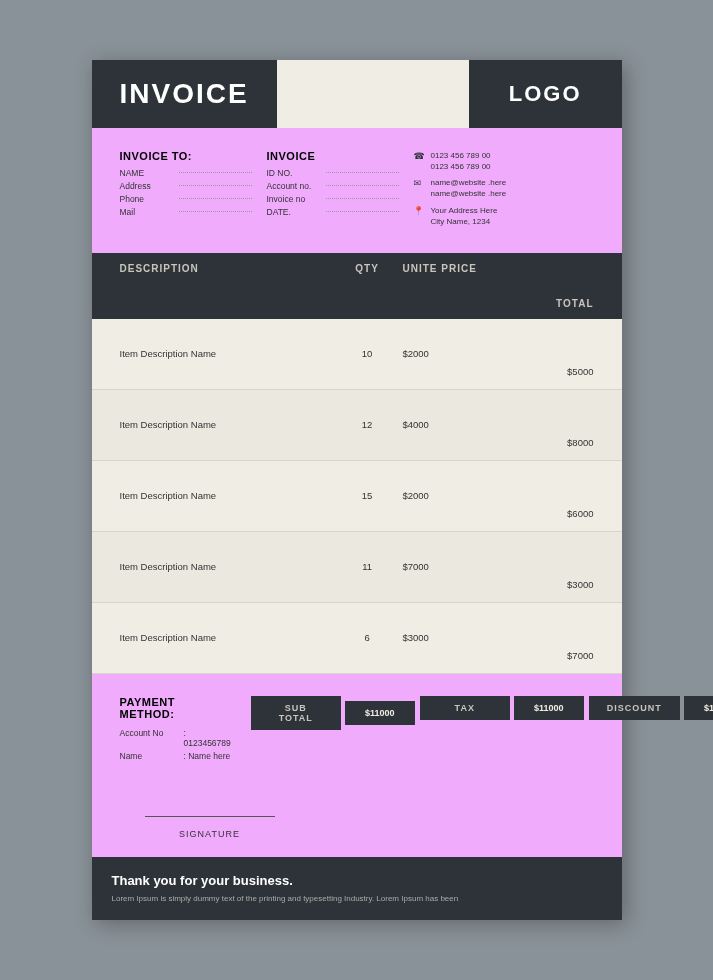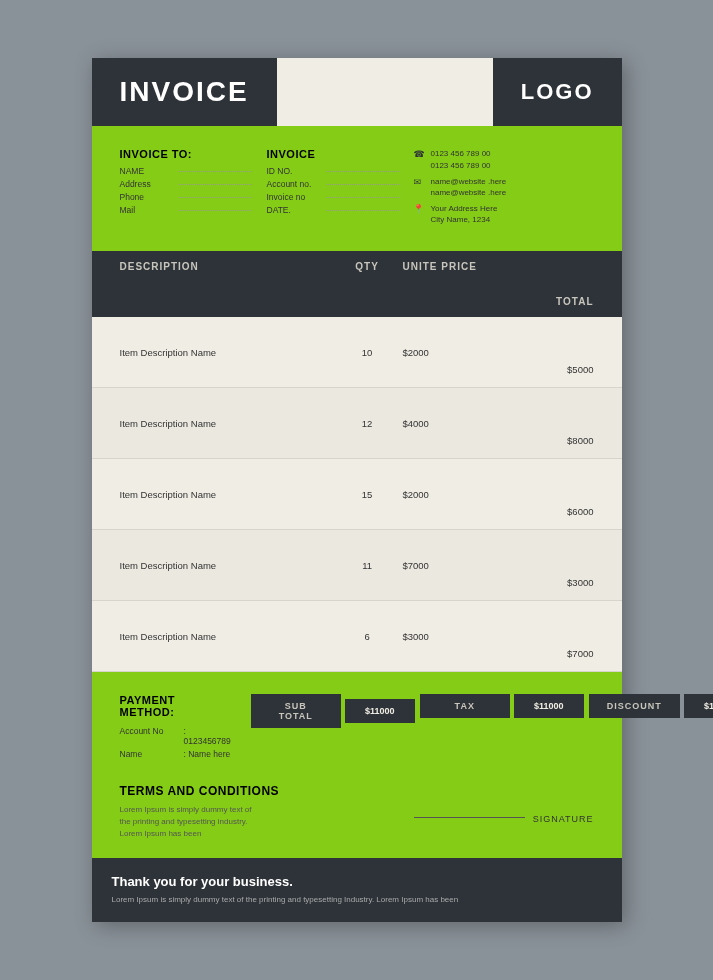--- a/index.html
+++ b/index.html
@@ -6,21 +6,21 @@
     body {
       background: #8a9299;
       display: flex;
       justify-content: center;
       align-items: center;
       min-height: 100vh;
       font-family: Arial, sans-serif;
     }
     .invoice-wrapper {
       width: 530px;
-      background: #84cc16;
+      background: #f0abfc;
       box-shadow: 4px 4px 20px rgba(0,0,0,0.3);
       padding: 0;
       position: relative;
     }
     
     .header {
       display: flex;
       justify-content: space-between;
       align-items: stretch;
       background: #f0ede4;
@@ -32,21 +32,21 @@
       padding: 18px 28px;
       font-size: 28px;
       font-weight: 900;
       letter-spacing: 2px;
       display: flex;
       align-items: center;
     }
     .logo-box {
       background: #2d3338;
       color: #fff;
-      padding: 18px 28px;
+      padding: 18px 40px;
       font-size: 22px;
       font-weight: 700;
       letter-spacing: 2px;
       display: flex;
       align-items: center;
     }
 
     
     .info-section {
       display: flex;
@@ -212,21 +212,21 @@
       margin-bottom: 6px;
     }
     .terms-text {
       font-size: 8px;
       color: #555;
       line-height: 1.5;
     }
     .signature-col {
       width: 180px;
       display: flex;
-      flex-direction: row;
+      flex-direction: column;
       align-items: center;
       justify-content: flex-end;
       padding-top: 30px;
       gap: 8px;
     }
     .signature-line {
       border-bottom: 1px solid #555;
       width: 130px;
       margin-bottom: 4px;
     }
@@ -388,24 +388,20 @@
         <div class="total-value-box">$11000</div>
       </div>
       <div class="total-row">
         <div class="total-label-box">DISCOUNT</div>
         <div class="total-value-box">$11000</div>
       </div>
     </div>
   </div>
 
   <div class="terms-section">
-    <div class="terms-col">
-      <div class="terms-title">TERMS AND CONDITIONS</div>
-      <div class="terms-text">Lorem Ipsum is simply dummy text of<br>the printing and typesetting industry.<br>Lorem Ipsum has been</div>
-    </div>
     <div class="signature-col">
       <div class="signature-line"></div>
       <div class="signature-label">SIGNATURE</div>
     </div>
   </div>
 
   <div class="footer">
     <div class="footer-title">Thank you for your business.</div>
     <div class="footer-text">Lorem Ipsum is simply dummy text of the printing and typesetting Industry. Lorem Ipsum has been</div>
   </div>

